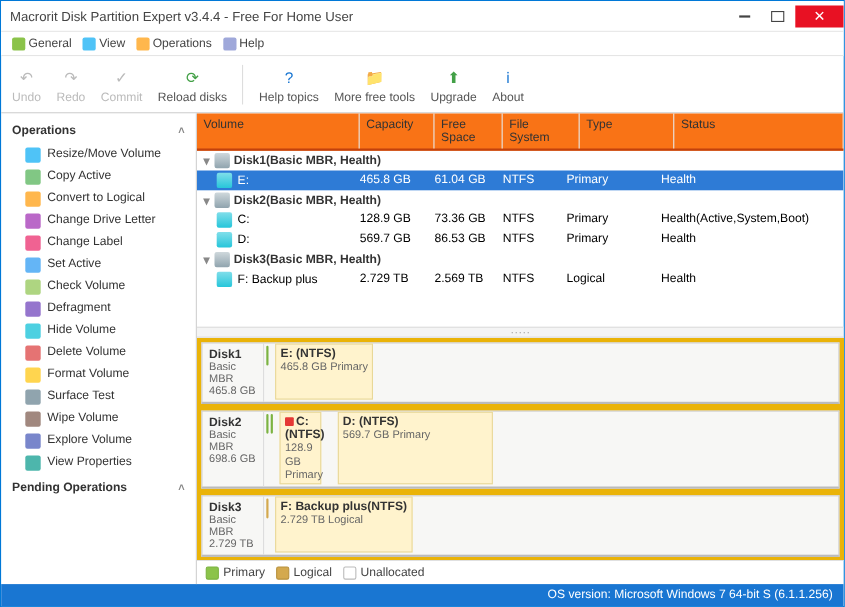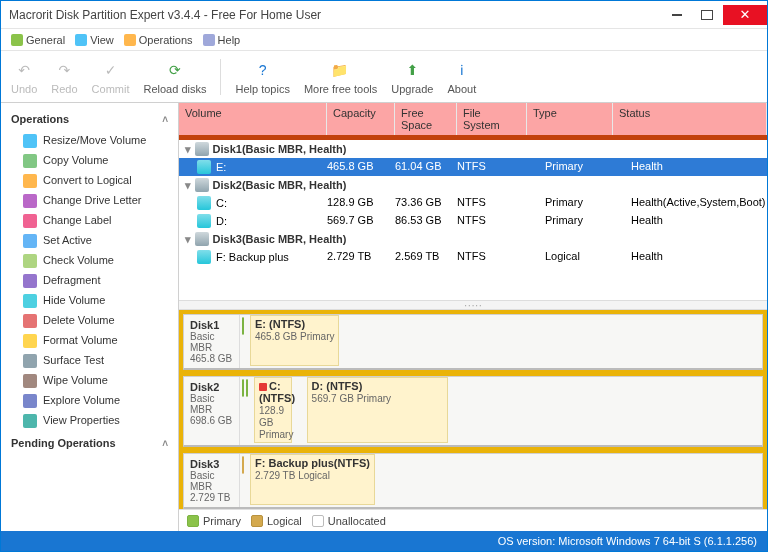--- a/index.html
+++ b/index.html
@@ -24,30 +24,30 @@
 .tsep { width:1px; height:36px; background:#ddd; margin:0 4px;}
 
 .mainrow { display:flex; height: 428px; }
 .sidebar { width: 178px; border-right: 1px solid #d0d0d0; overflow-y:auto; padding:4px 2px;}
 .shead { display:flex; align-items:center; justify-content:space-between; padding:6px 8px; font-weight:bold; color:#333; cursor:pointer;}
 .sitem { display:flex; align-items:flex-start; gap:6px; padding:3px 6px 3px 20px; color:#333; cursor:pointer;}
 .sicon { width:14px; height:14px; border-radius:2px; flex-shrink:0; }
 .chev{color:#888;font-size:10px;}
 
 .content { flex:1; display:flex; flex-direction:column; overflow:hidden; }
-.gridhead { display:flex; background:#fca5a5; border-bottom:5px solid #c2410c; }
+.gridhead { display:flex; background:#f97316; border-bottom:2px solid #c2410c; }
 .gridhead div { padding:4px 6px; border-right:1px solid #e8e8e8; color:#333; }
 .col-v{width:148px;} .col-c{width:68px;} .col-f{width:62px;} .col-s{width:70px;} .col-t{width:86px;} .col-st{flex:1;}
 .gridbody { overflow-y:auto; flex: 0 0 160px; }
 .diskrow { display:flex; align-items:center; gap:4px; padding:2px 6px; font-weight:bold; color:#333;}
 .diskrow .dicon{width:14px;height:14px;background:linear-gradient(#cfd8dc,#90a4ae);border-radius:2px;}
 .volrow { display:flex; padding:2px 0 2px 18px; cursor:pointer; }
 .volrow.selected { background:#2e7bd6; color:#fff; }
 .volrow .vicon { width:14px; height:14px; background:linear-gradient(#80deea,#26c6da); border-radius:2px; margin-right:5px; }
-.volrow .c1{width:130px;display:flex;align-items:center;} .volrow .c2{width:68px;} .volrow .c3{width:62px;} .volrow .c4{width:88px;} .volrow .c5{width:86px;} .volrow .c6{flex:1;}
+.volrow .c1{width:130px;display:flex;align-items:center;} .volrow .c2{width:68px;} .volrow .c3{width:62px;} .volrow .c4{width:58px;} .volrow .c5{width:86px;} .volrow .c6{flex:1;}
 
 .splitter { height:10px; background:#f4f4f4; border-top:1px solid #ddd; border-bottom:1px solid #ddd; text-align:center; color:#aaa; cursor:row-resize; line-height:8px;}
 
 .diagrams { flex:1; overflow-y:auto; padding:4px; background:#eab308;}
 .diskblock { border:1px solid #d0d0d0; border-bottom:2px solid #bbb; margin-bottom:6px; display:flex; background:#f7f7f5;}
 .diskinfo { width:56px; padding:4px 6px; border-right:1px solid #ddd; }
 .diskinfo b{display:block;color:#333;}
 .diskinfo span{color:#666;display:block;font-size:10px;}
 .diskparts { flex:1; display:flex; flex-direction:row; }
 .barrow { height:18px; display:flex; margin:2px;}
@@ -141,21 +141,21 @@
         <span>Operations</span>
         <span class="chev">˄</span>
       </div>
     <div id="sidebar-items">
         <div class="sitem">
           <span class="sicon" style="background:#4fc3f7"></span>
           <span>Resize/Move Volume</span>
         </div>
         <div class="sitem">
           <span class="sicon" style="background:#81c784"></span>
-          <span>Copy Volume</span>
+          <span>Copy Active</span>
         </div>
         <div class="sitem">
           <span class="sicon" style="background:#ffb74d"></span>
           <span>Convert to Logical</span>
         </div>
         <div class="sitem">
           <span class="sicon" style="background:#ba68c8"></span>
           <span>Change Drive Letter</span>
         </div>
         <div class="sitem">

